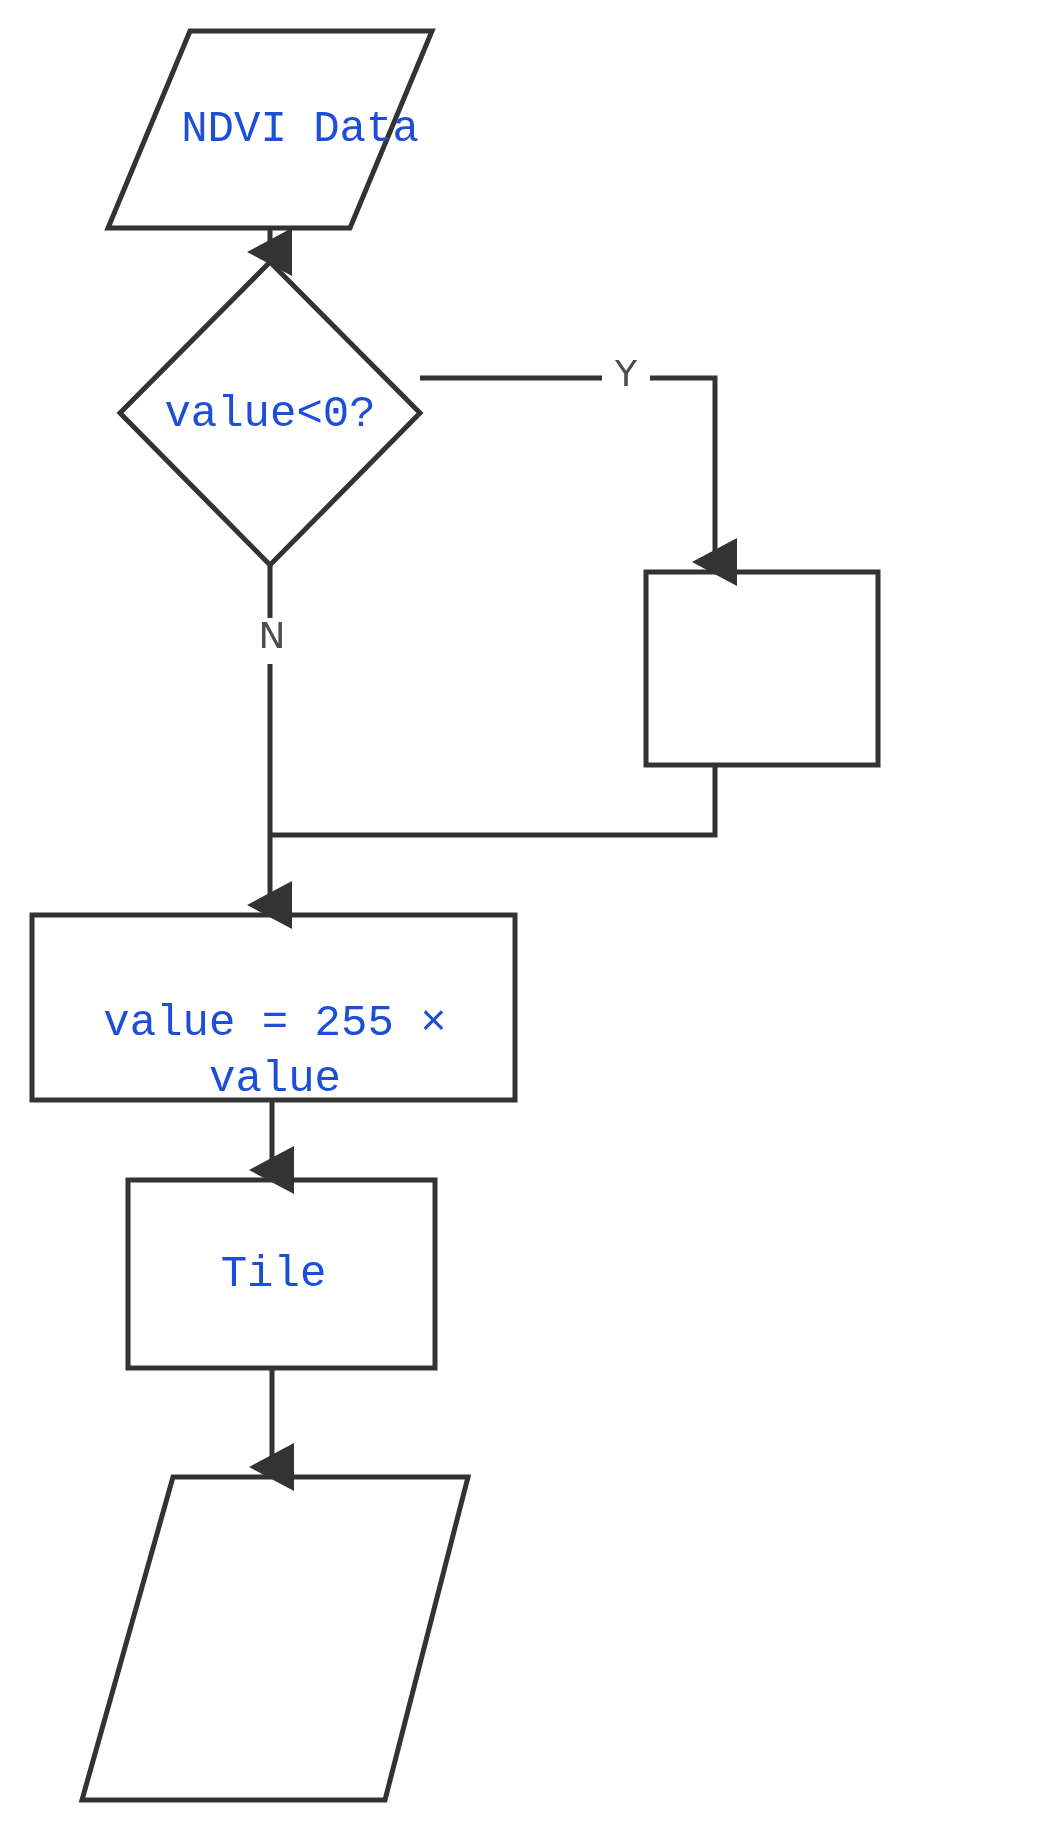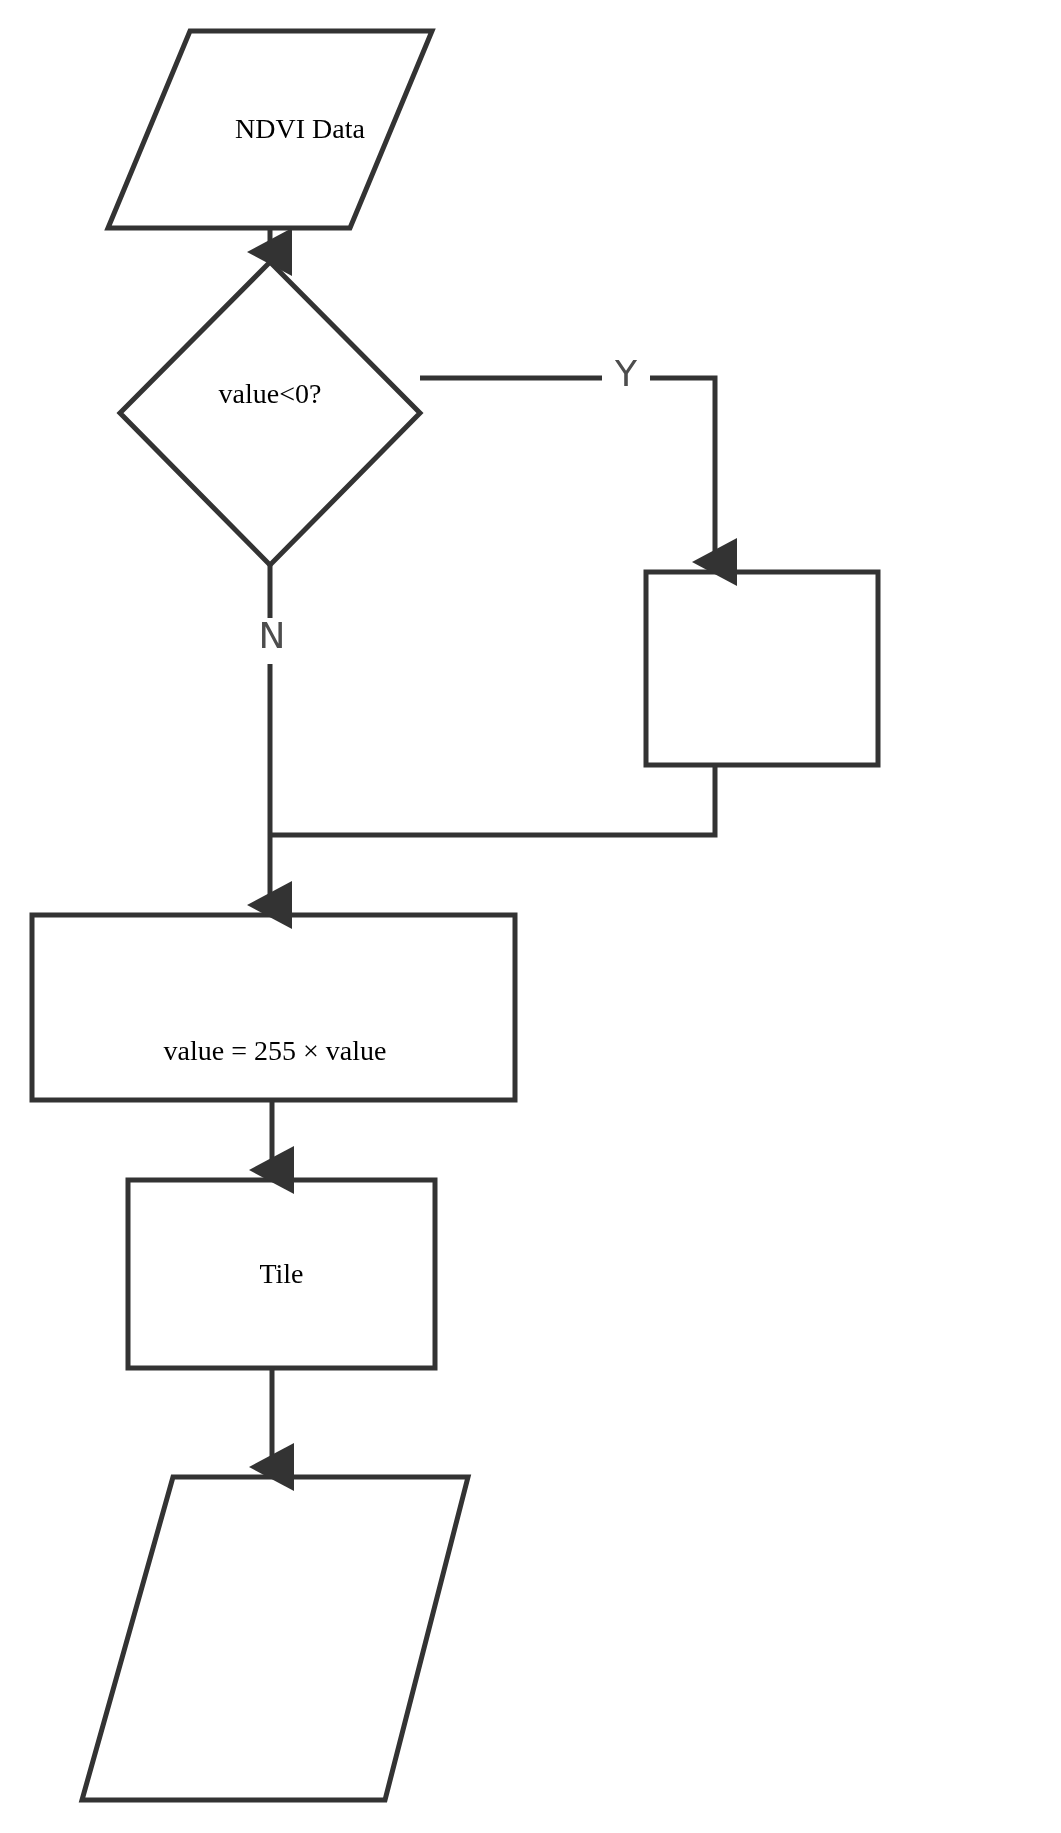--- a/index.html
+++ b/index.html
@@ -24,43 +24,43 @@
     top: 0;
     width: 1061px;
     height: 1833px;
   }
   .node-label {
     position: absolute;
     display: flex;
     align-items: center;
     justify-content: center;
     text-align: center;
-    color: #000000;
-    font-family: Liberation Serif, serif;
-    font-size: 28px;
+    color: #1d4ed8;
+    font-family: Liberation Mono, monospace;
+    font-size: 44px;
     line-height: 1.28;
     white-space: pre-line;
     pointer-events: none;
   }
   .edge-label {
     position: absolute;
     color: #4d4d4d;
     font-family: "DejaVu Sans", sans-serif;
     font-size: 36px;
     line-height: 1;
     text-align: center;
     background: #ffffff;
     padding: 0 3px;
   }
   
   #label-ndvi-data      { left: 150px; top: 92px;   width: 300px; height: 74px; }
-  #label-decision       { left: 130px; top: 358px;  width: 280px; height: 72px; }
+  #label-decision       { left: 130px; top: 378px;  width: 280px; height: 72px; }
   #label-set-zero       { left: 646px; top: 540px;  width: 232px; height: 258px; }
   #label-scale          { left: 60px;  top: 972px;  width: 430px; height: 158px; }
-  #label-tile           { left: 128px; top: 1180px; width: 307px; height: 188px; }
+  #label-tile           { left: 120px; top: 1180px; width: 307px; height: 188px; }
   #label-output         { left: 128px; top: 1512px; width: 300px; height: 252px; }
 
   #label-yes            { left: 602px; top: 356px;  width: 42px;  height: 44px; }
   #label-no             { left: 248px; top: 618px;  width: 42px;  height: 46px; }
 </style>
 </head>
 <body>
 
 <div id="flow-root">
 

